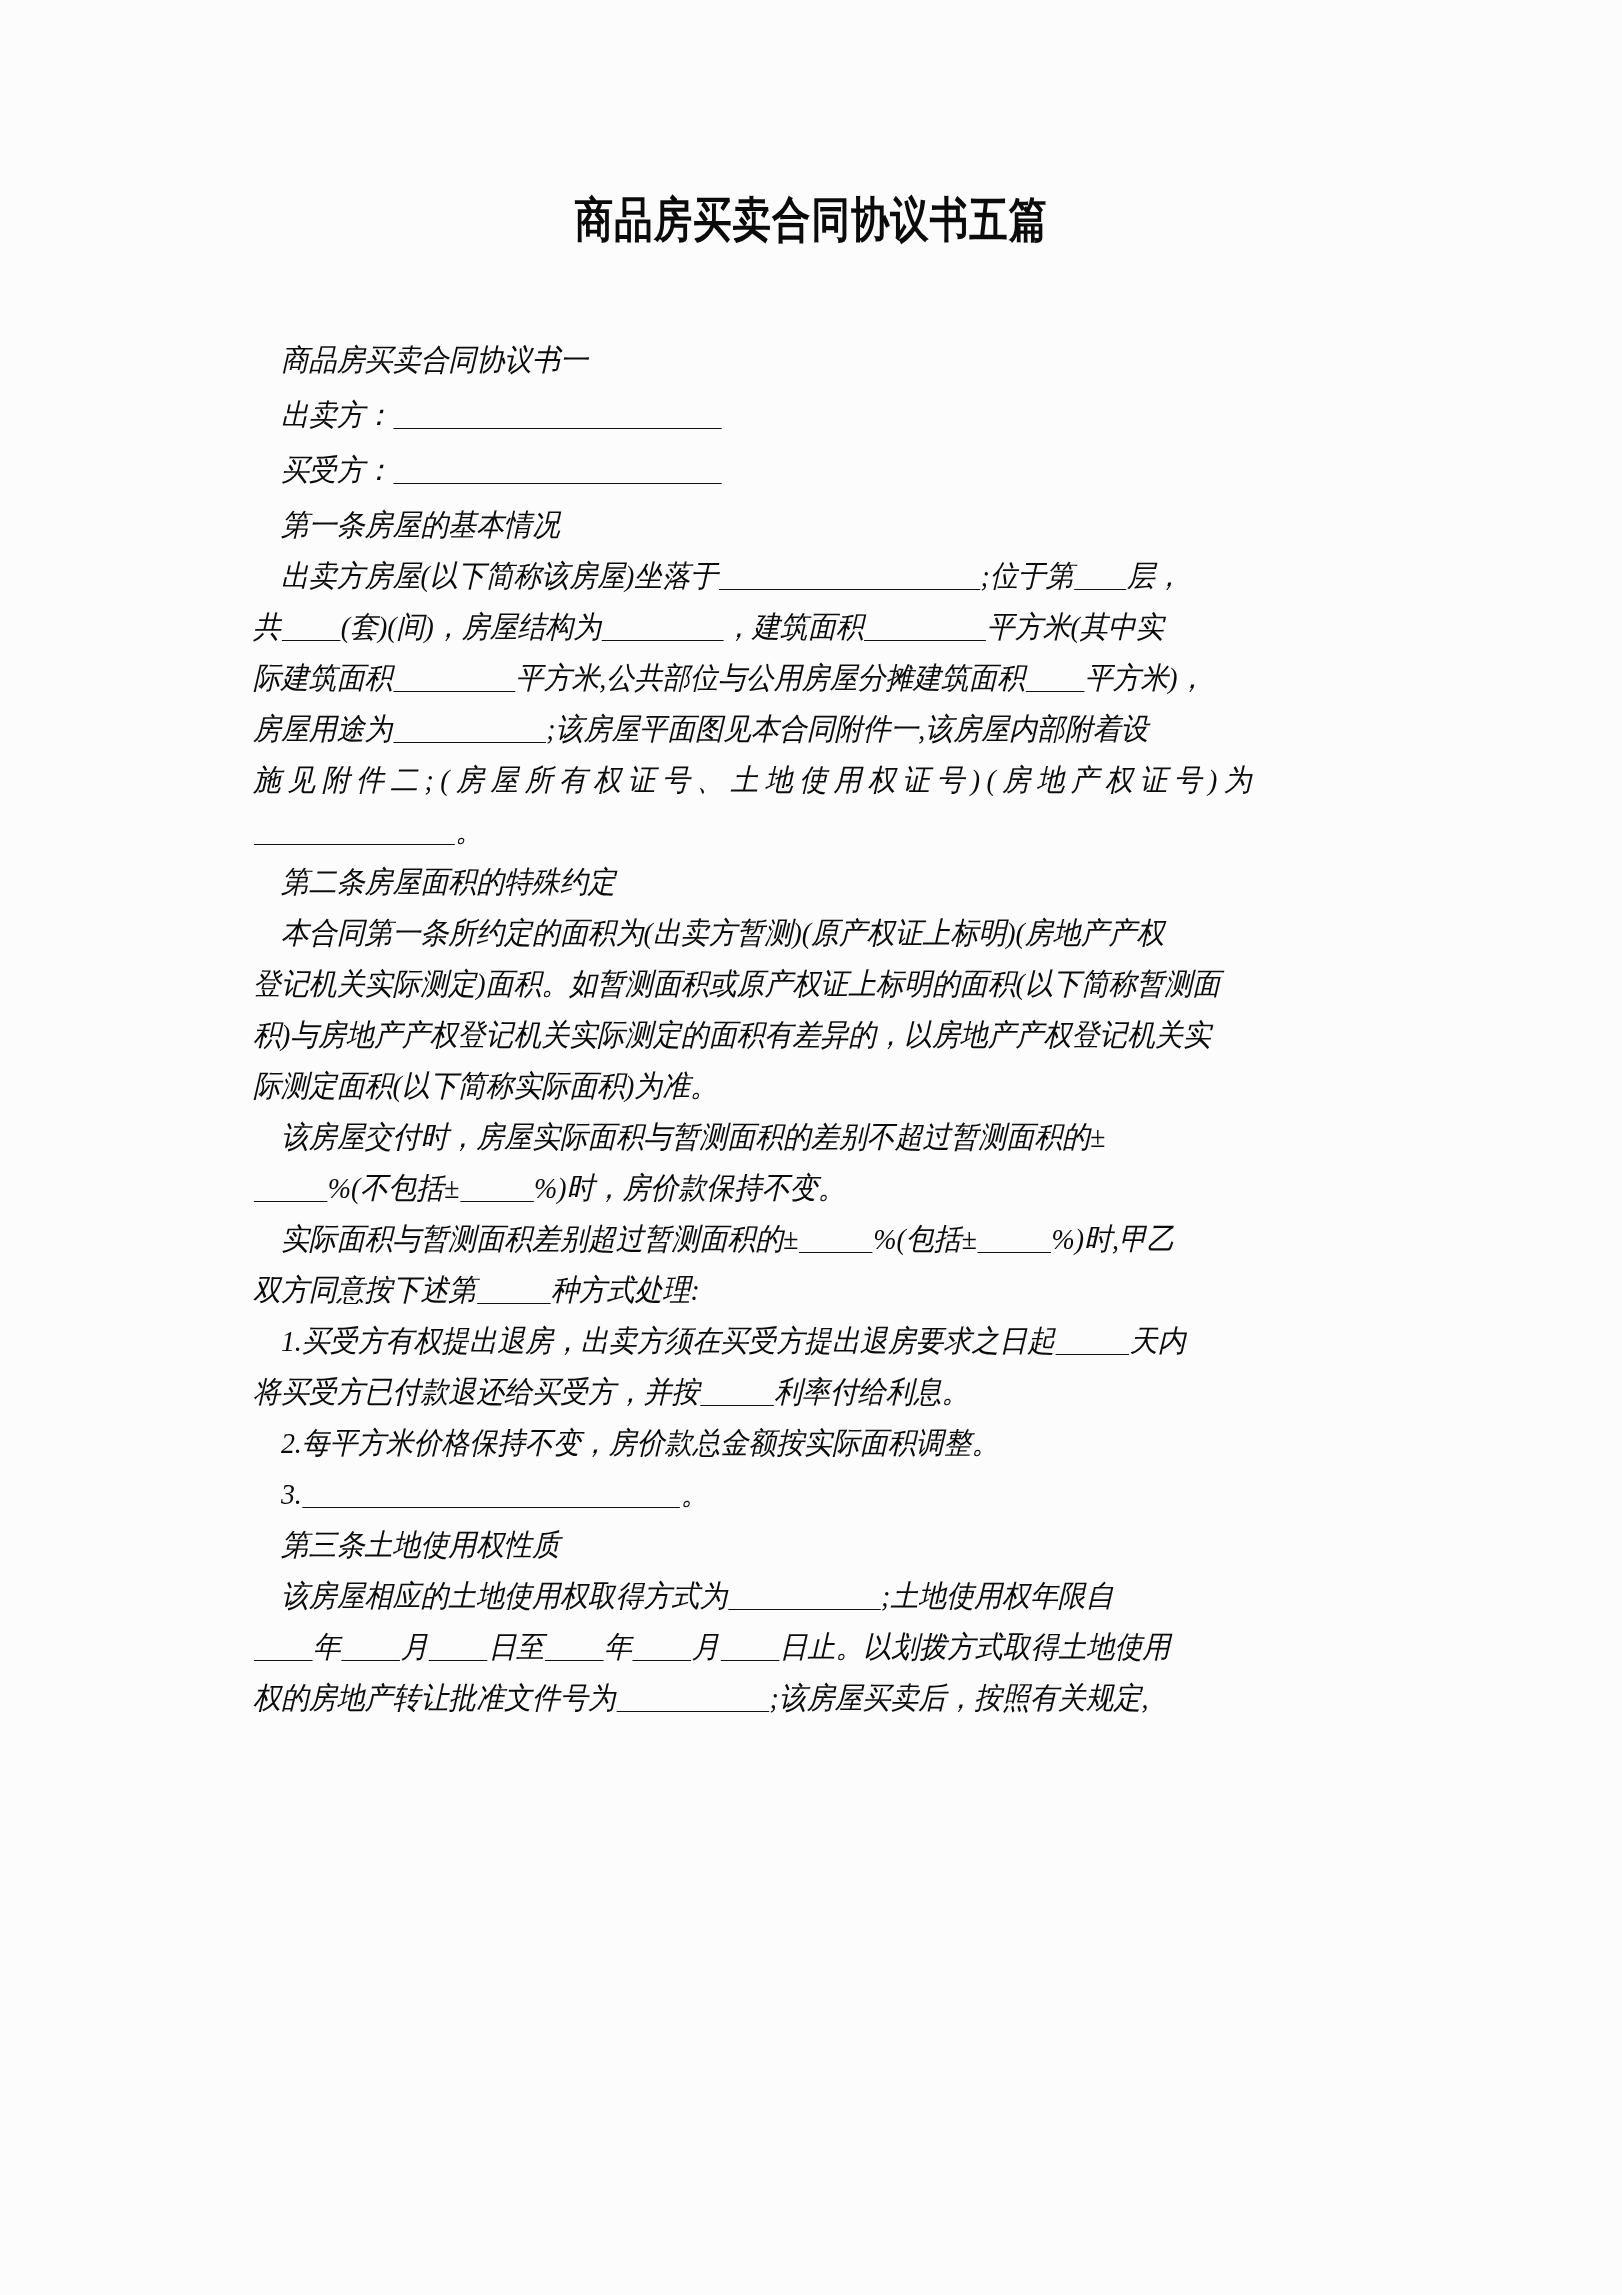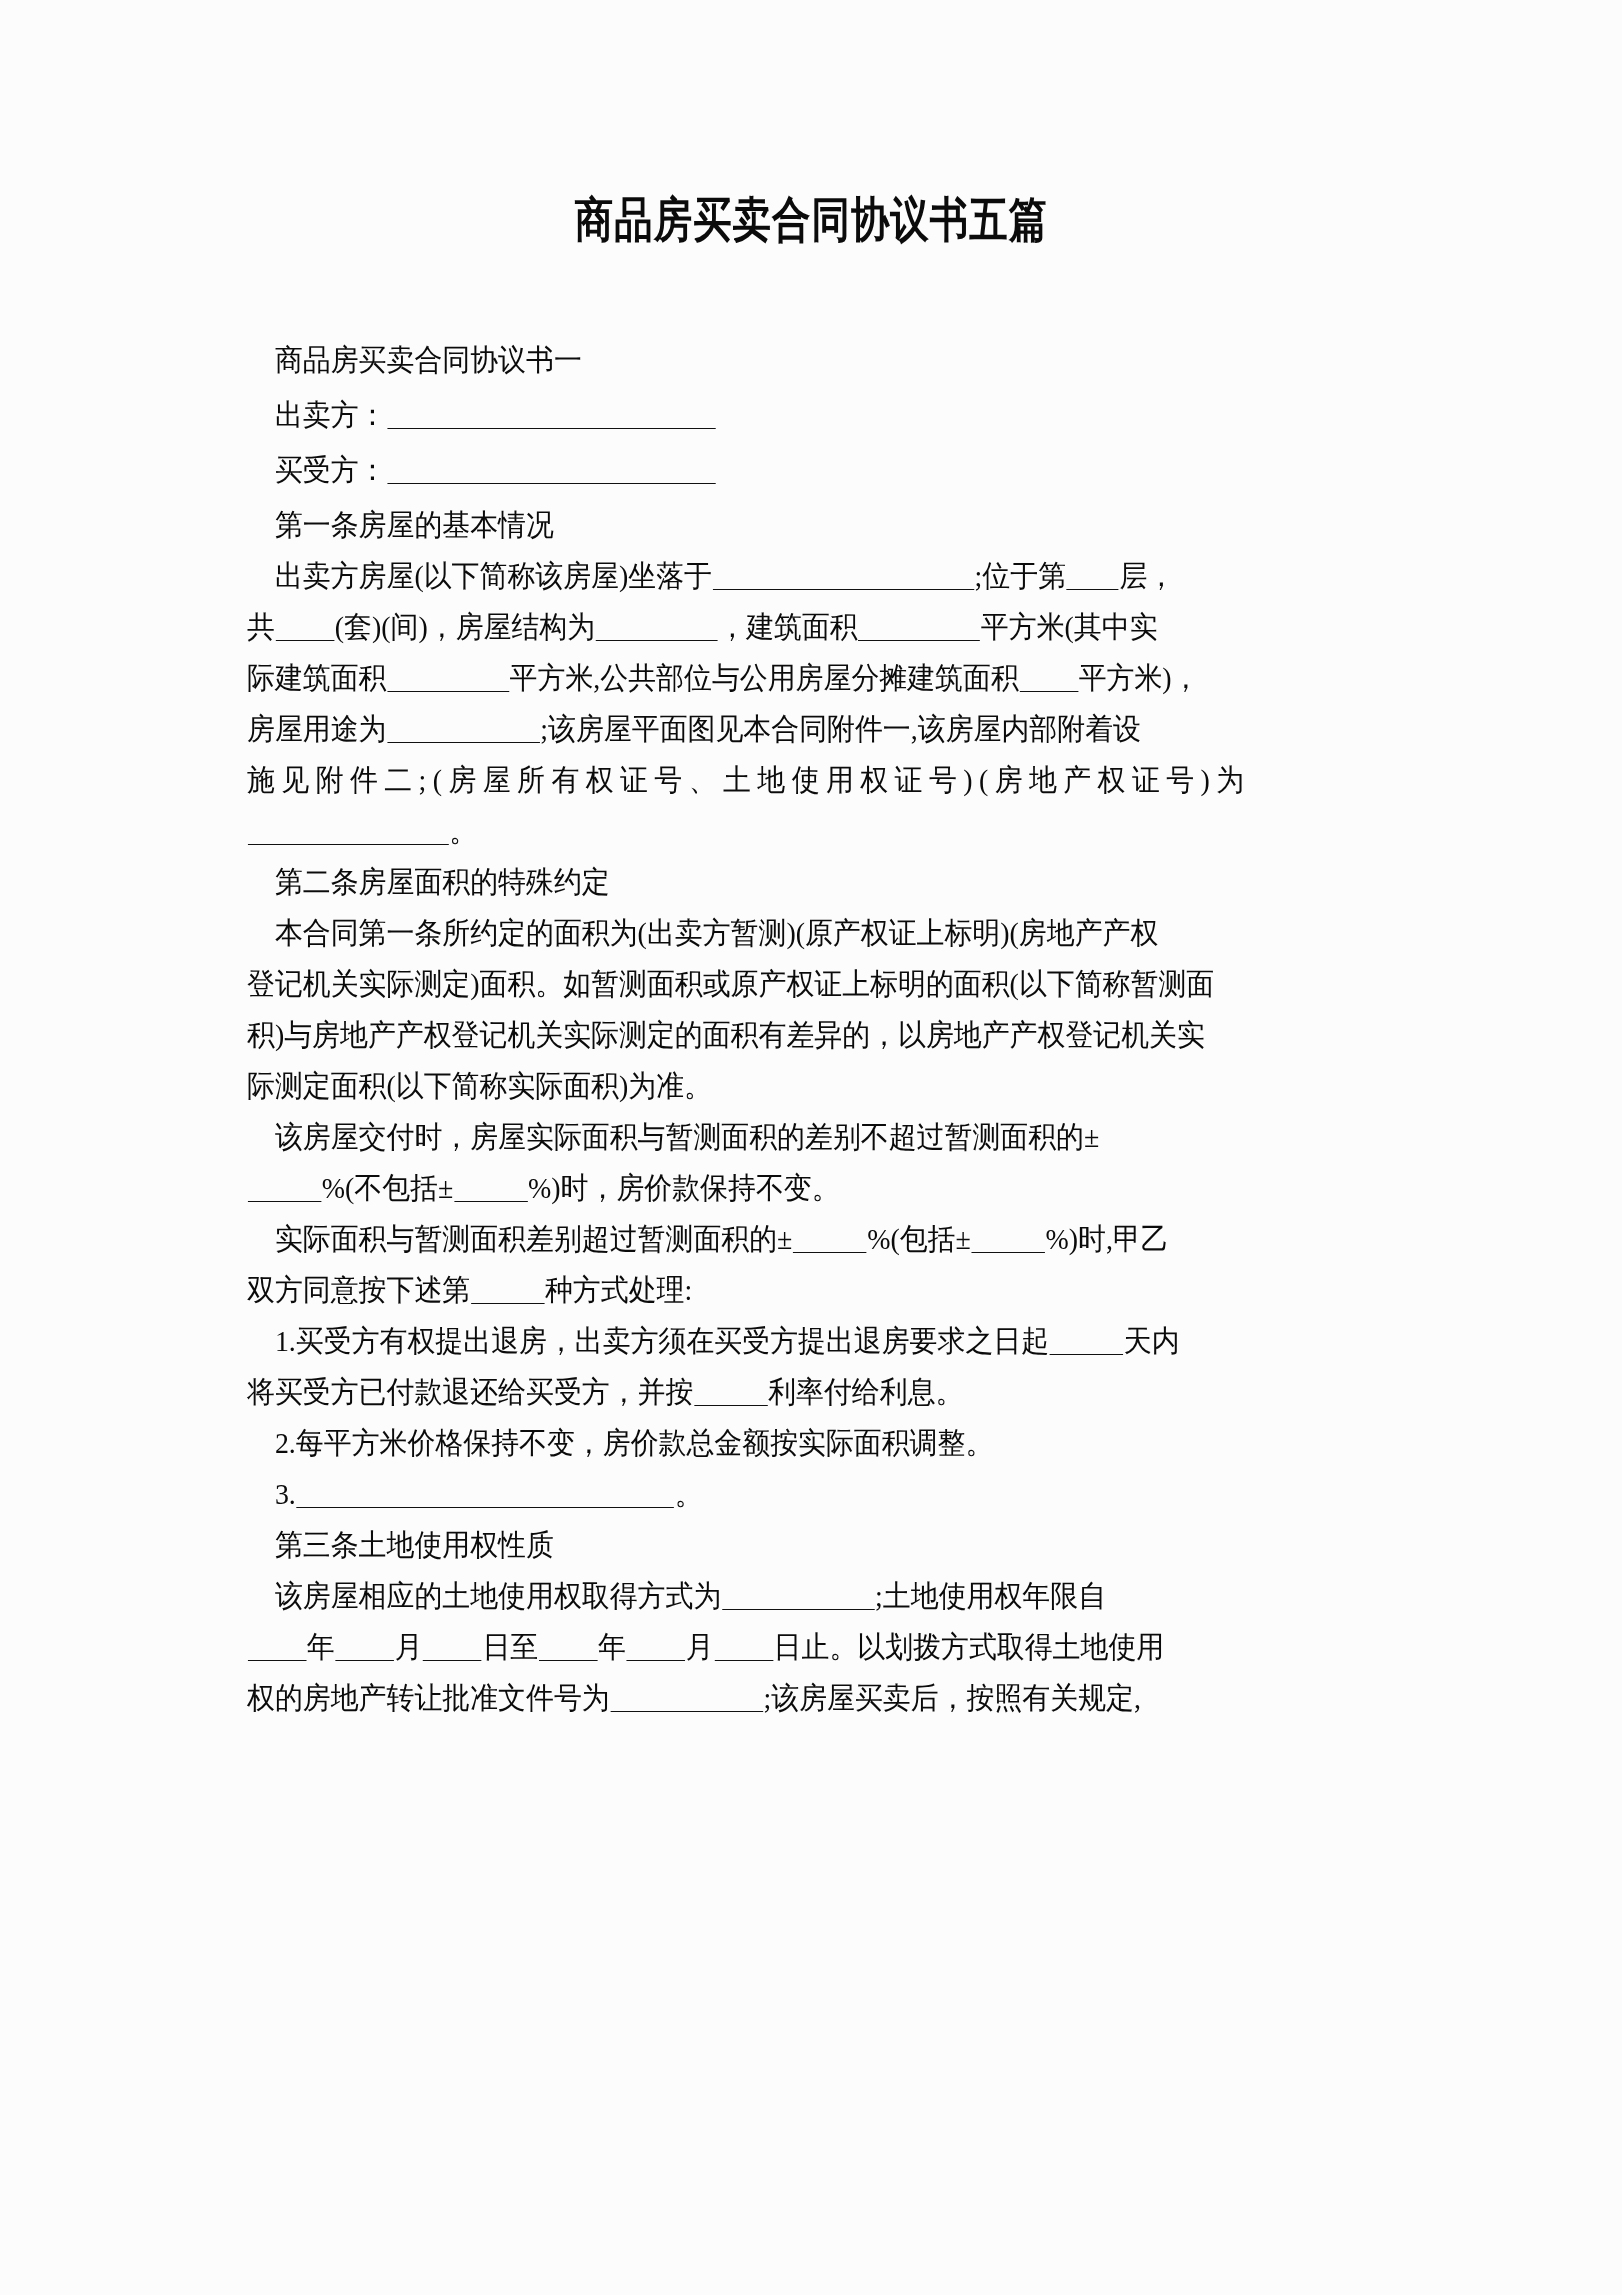--- a/index.html
+++ b/index.html
@@ -33,23 +33,24 @@
     font-size: 48px;
     line-height: 63px;
     letter-spacing: 1.3px;
     transform: scaleX(0.80);
     transform-origin: center center;
     white-space: nowrap;
   }
   
   .body-block {
     position: absolute;
-    left: 247px;
+    left: 253px;
     top: 334px;
     width: 1135px;
+    font-style: italic;
   }
   .ln {
     font-size: 30px;
     line-height: 51px;
     height: 51px;
     white-space: nowrap;
     font-family: "Liberation Serif", "DejaVu Serif", serif;
     transform: scaleX(0.93);
     transform-origin: left center;
     letter-spacing: 0px;

